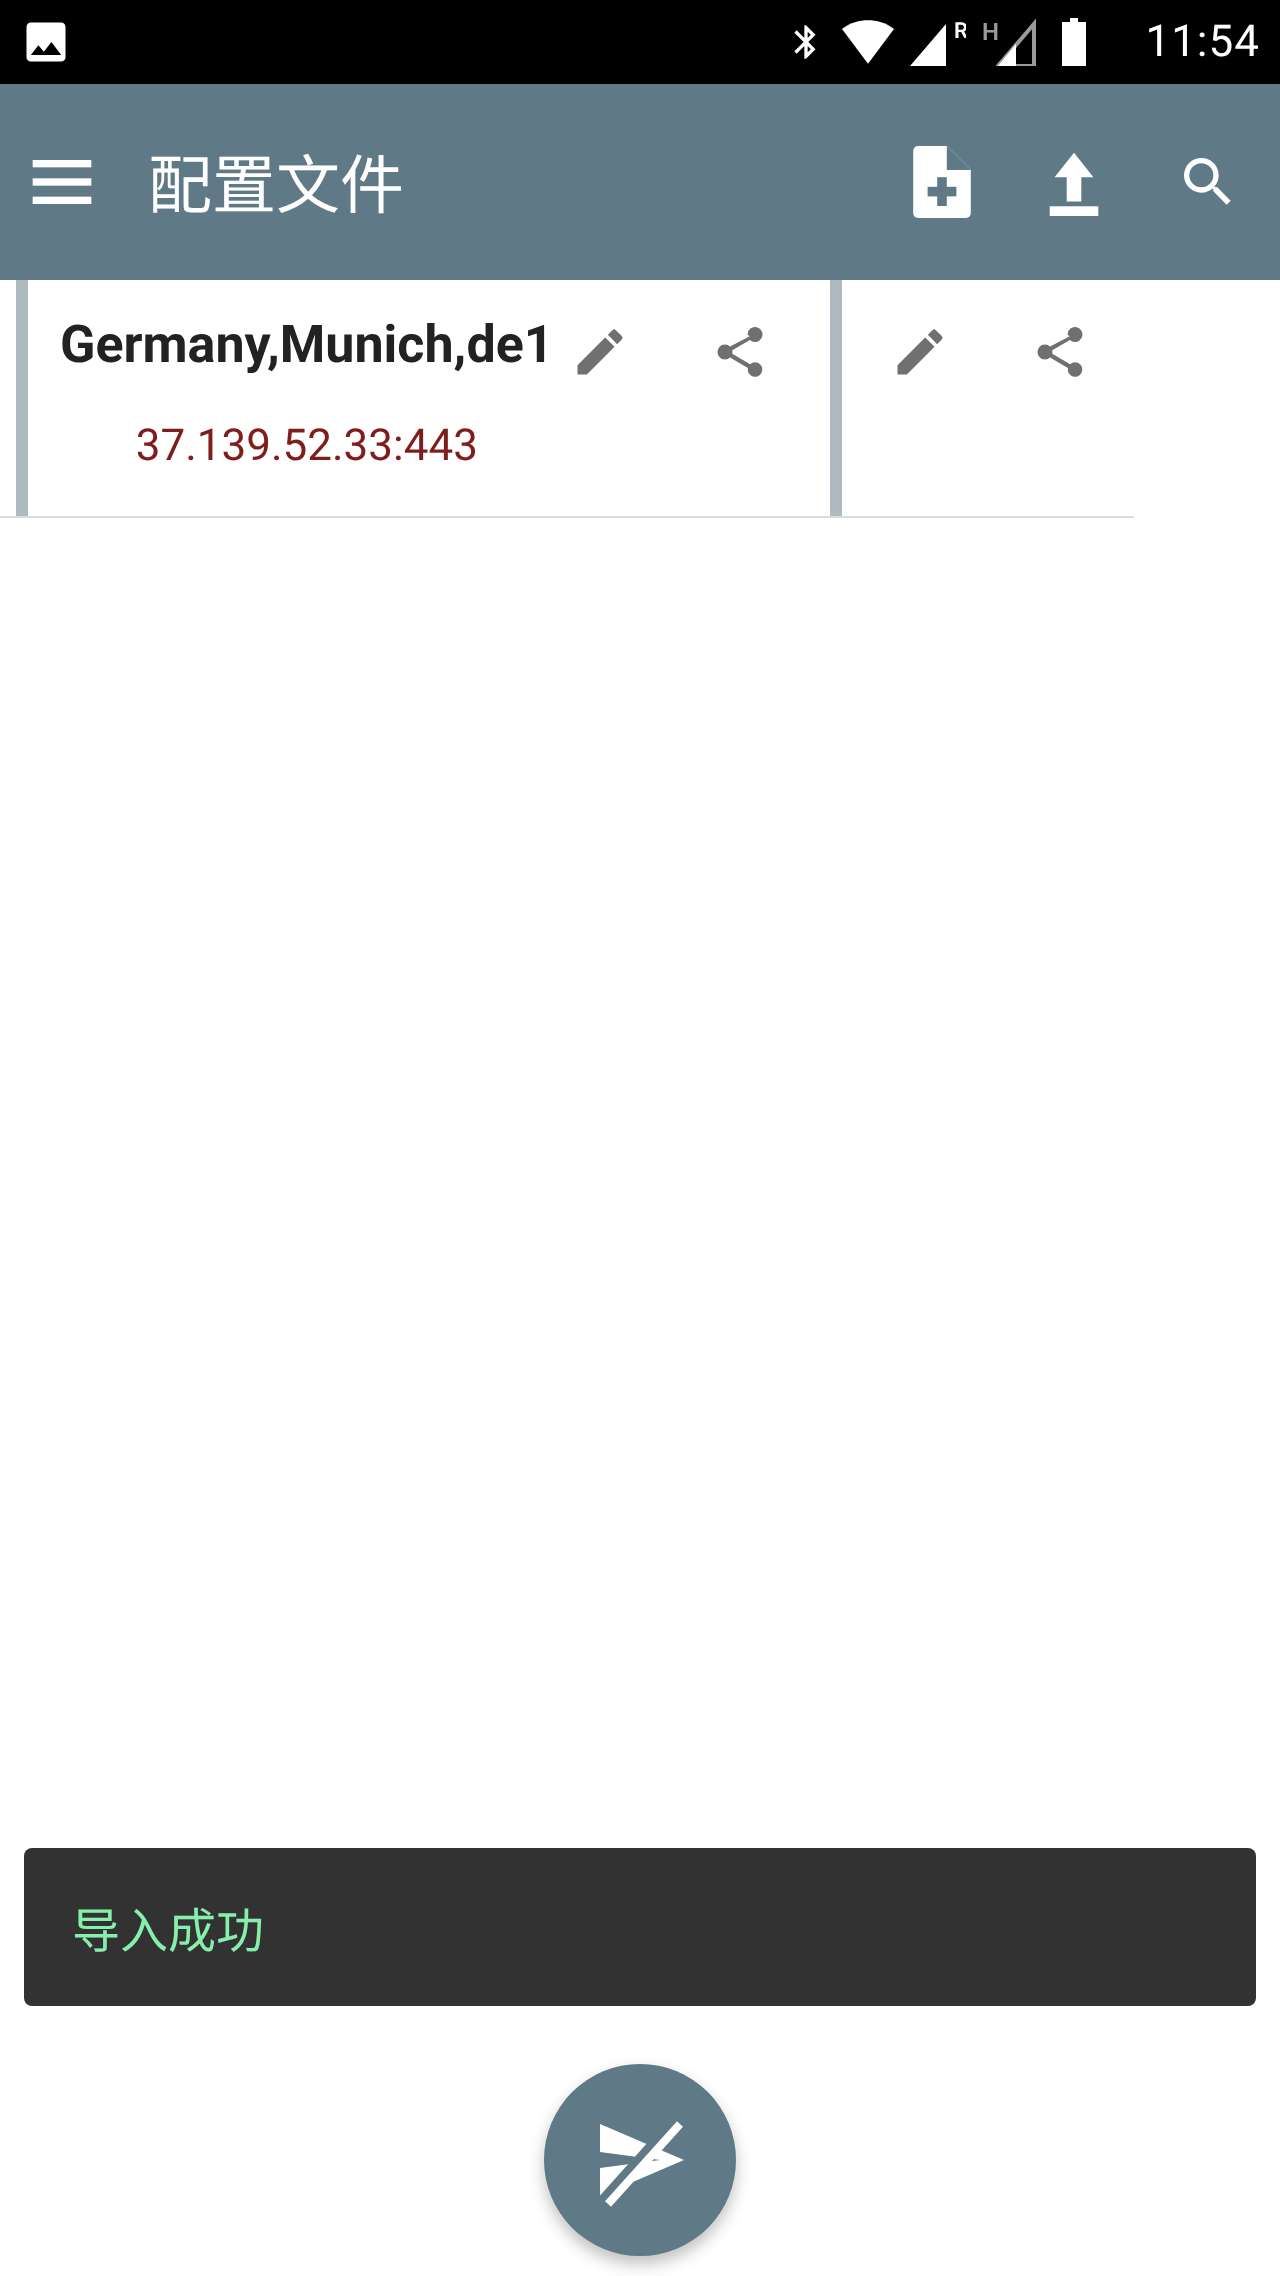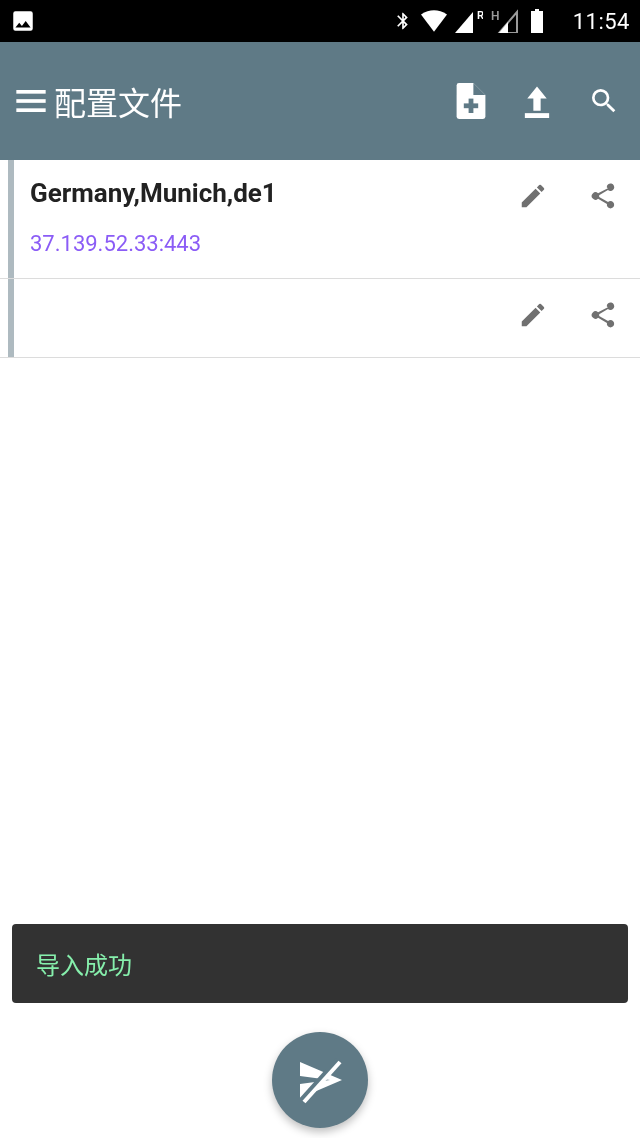--- a/index.html
+++ b/index.html
@@ -22,38 +22,39 @@
     padding: 0 10px;
     color: #ffffff;
   }
   .status-left { display: flex; align-items: center; }
   .status-right { display: flex; align-items: center; gap: 8px; }
   .status-right .clock { font-size: 22px; font-weight: 400; margin-left: 20px; letter-spacing: 0.5px; }
   .ic svg { display: block; }
 
   
   .app-bar {
-    height: 118px;
+    height: 98px;
     background: #5f7a86;
     display: flex;
     align-items: center;
     padding: 0 16px;
+    gap: 20px;
   }
   .app-bar .title {
     color: #ffffff;
     font-size: 32px;
     font-weight: 400;
     flex: 1;
     margin-left: 8px;
   }
   .app-bar .actions { display: flex; align-items: center; gap: 36px; margin-right: 4px; }
   .hamburger, .action-btn { display:flex; align-items: center; justify-content: center; }
 
   
-  .profile-list { display: flex; flex-direction: column; }
+  .profile-list { display: flex; flex-direction: row; text-align: center; }
   .profile-item {
     display: flex;
     align-items: flex-start;
     padding: 18px 22px 22px 8px;
     border-bottom: 1px solid #dcdcdc;
     background: #ffffff;
     position: relative;
   }
   .profile-item .accent {
     width: 6px;
@@ -69,21 +70,21 @@
     font-weight: 700;
     color: #222;
     margin-bottom: 22px;
     line-height: 1.2;
     white-space: nowrap;
     overflow: hidden;
     text-overflow: ellipsis;
   }
   .profile-item .addr {
     font-size: 22px;
-    color: #8b5cf6;
+    color: #7f1d1d;
   }
   .profile-item .row-actions {
     display: flex;
     align-items: center;
     gap: 40px;
     margin-left: 8px;
     padding-top: 2px;
   }
 
   

